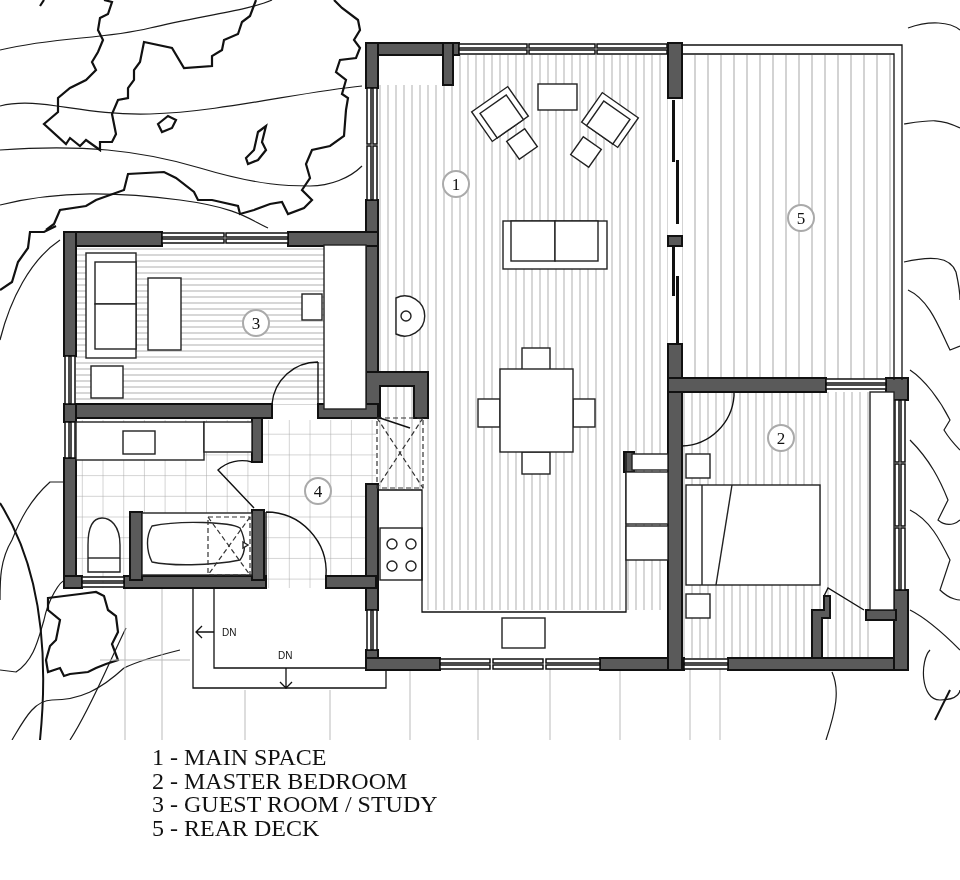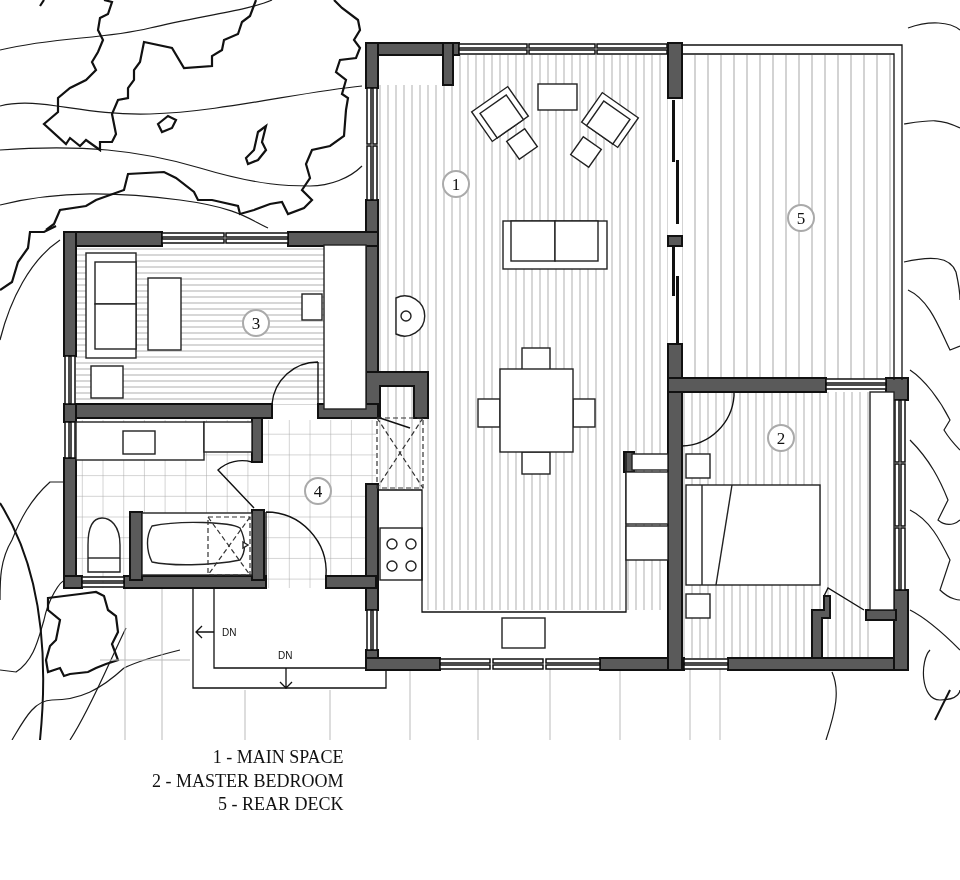--- a/index.html
+++ b/index.html
@@ -1,18 +1,18 @@
 <!DOCTYPE html>
 <html><head>
 <meta charset="utf-8">
 <style>
   html, body { margin: 0; padding: 0; background: #ffffff; }
   body { width: 960px; height: 880px; position: relative; overflow: hidden; font-family: "Liberation Serif", serif; }
   #plan { position: absolute; left: 0; top: 0; width: 960px; height: 740px; }
-  .legend { position: absolute; left: 152px; top: 746px; font-family: "Liberation Serif", serif; font-size: 18px; line-height: 23.5px; color: #111; text-align: right; }
+  .legend { position: absolute; left: 152px; top: 746px; font-family: "Liberation Serif", serif; font-size: 24px; line-height: 23.5px; color: #111; }
   .legend-item { white-space: nowrap; }
   .wall { fill: #5a5a5a; stroke: #111; stroke-width: 2; }
   .thin { fill: none; stroke: #111; stroke-width: 1.3; }
   .terrain { fill: none; stroke: #1a1a1a; stroke-width: 1.2; }
   .rock { fill: none; stroke: #111; stroke-width: 2.2; stroke-linejoin: miter; }
   .furn { fill: #fff; stroke: #222; stroke-width: 1.4; }
   .win { fill: #fff; stroke: #111; stroke-width: 1.5; }
   .door { fill: none; stroke: #111; stroke-width: 1.4; }
   .dash { fill: none; stroke: #333; stroke-width: 1.2; stroke-dasharray: 5 3; }
   .tag-circle { fill: #fff; stroke: #aaa; stroke-width: 2; }
@@ -357,14 +357,15 @@
   </g>
   <g>
     <circle class="tag-circle" cx="801" cy="218" r="13"></circle>
     <text class="tag-text" x="801" y="218">5</text>
   </g>
 </svg>
 
 <div class="legend">
   <div class="legend-item">1 - MAIN SPACE</div>
   <div class="legend-item">2 - MASTER BEDROOM</div>
+  <div class="legend-item">3 - GUEST ROOM / STUDY</div>
   <div class="legend-item">5 - REAR DECK</div>
 </div>
 
 </body></html>

